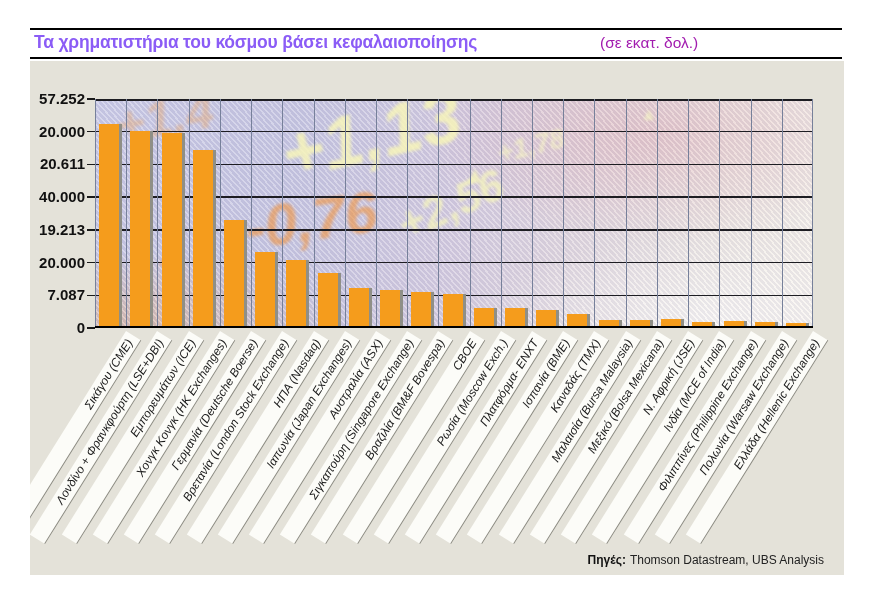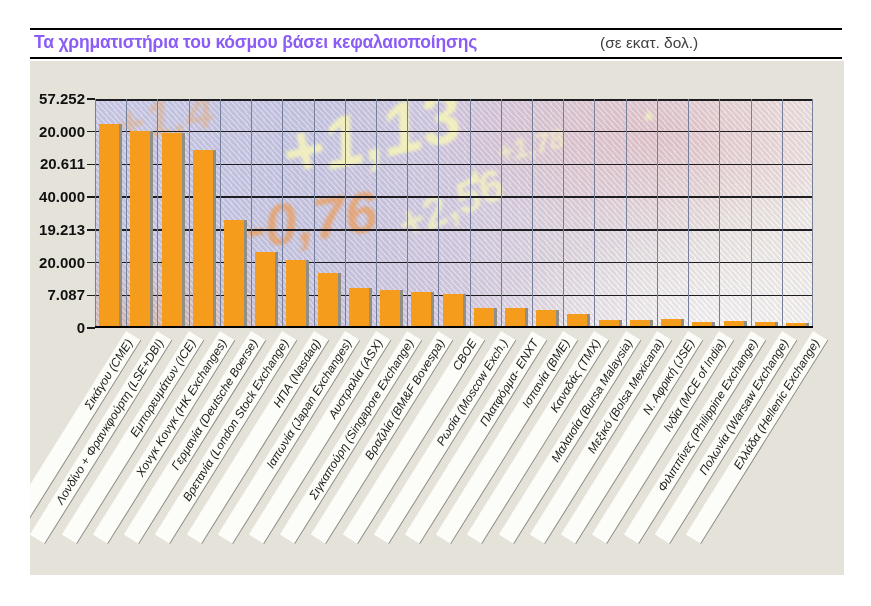--- a/index.html
+++ b/index.html
@@ -3,21 +3,21 @@
 <meta charset="utf-8">
 <style>
   html,body{margin:0;padding:0;background:#fff;}
   .page{position:relative;width:871px;height:606px;background:#ffffff;
         font-family:"Liberation Sans", sans-serif;overflow:hidden;}
   .rule{position:absolute;left:30px;width:812px;height:2px;background:#000;}
   .rule-top{top:28px;}
   .rule-mid{top:57px;}
   .title{position:absolute;left:34px;top:32px;font-size:17.5px;font-weight:bold;
          color:#8b5cf6;letter-spacing:-0.2px;white-space:nowrap;}
-  .unit{position:absolute;left:600px;top:34px;font-size:15.5px;color:#404040;white-space:nowrap;}
+  .unit{position:absolute;left:600px;top:34px;font-size:15.5px;color:#a21caf;white-space:nowrap;}
   .panel{position:absolute;left:30px;top:61px;width:814px;height:514px;
          background:#e4e2d9;overflow:hidden;}
   .plot{position:absolute;left:65px;top:38px;width:718px;height:229px;overflow:hidden;
         background:
           radial-gradient(ellipse 55% 60% at 86% 96%, rgba(250,248,246,0.85), rgba(250,248,246,0) 60%),
           radial-gradient(ellipse 60% 85% at 78% 15%, rgba(228,178,184,0.55), rgba(228,178,184,0) 55%),
           radial-gradient(ellipse 45% 55% at 6% 100%, rgba(242,166,90,0.40), rgba(242,166,90,0) 60%),
           linear-gradient(100deg,#cdcde8 0%,#c9c8e3 28%,#d6cde1 50%,#e2d8e0 65%,#efe9e4 85%,#f6f1ea 100%);}
   .hatch{position:absolute;inset:0;z-index:0;
          background:repeating-linear-gradient(48deg,
@@ -110,20 +110,23 @@
         <div class="bar" style="left: 472.4px; height: 13.1px; background: rgb(245, 156, 28);"></div>
         <div class="bar" style="left: 503.6px; height: 7.2px; background: rgb(245, 156, 28);"></div>
         <div class="bar" style="left: 534.8px; height: 7.5px; background: rgb(245, 156, 28);"></div>
         <div class="bar" style="left: 566px; height: 8.5px; background: rgb(245, 156, 28);"></div>
         <div class="bar" style="left: 597.2px; height: 5.2px; background: rgb(245, 156, 28);"></div>
         <div class="bar" style="left: 628.5px; height: 5.9px; background: rgb(245, 156, 28);"></div>
         <div class="bar" style="left: 659.7px; height: 5.2px; background: rgb(245, 156, 28);"></div>
         <div class="bar" style="left: 690.9px; height: 3.9px; background: rgb(245, 156, 28);"></div>
         <div class="xaxis"></div>
       </div>
+    <div class="source">
+      <span class="src-label">Πηγές:</span><span>Thomson Datastream, UBS Analysis</span>
+    </div>
   <div class="ylab" style="top: 29px;">57.252</div>
       <div class="ytickmark" style="top: 37.25px;"></div>
       <div class="ylab" style="top: 61.7143px;">20.000</div>
       <div class="ytickmark" style="top: 69.9643px;"></div>
       <div class="ylab" style="top: 94.4286px;">20.611</div>
       <div class="ytickmark" style="top: 102.679px;"></div>
       <div class="ylab" style="top: 127.143px;">40.000</div>
       <div class="ytickmark" style="top: 135.393px;"></div>
       <div class="ylab" style="top: 159.857px;">19.213</div>
       <div class="ytickmark" style="top: 168.107px;"></div>

